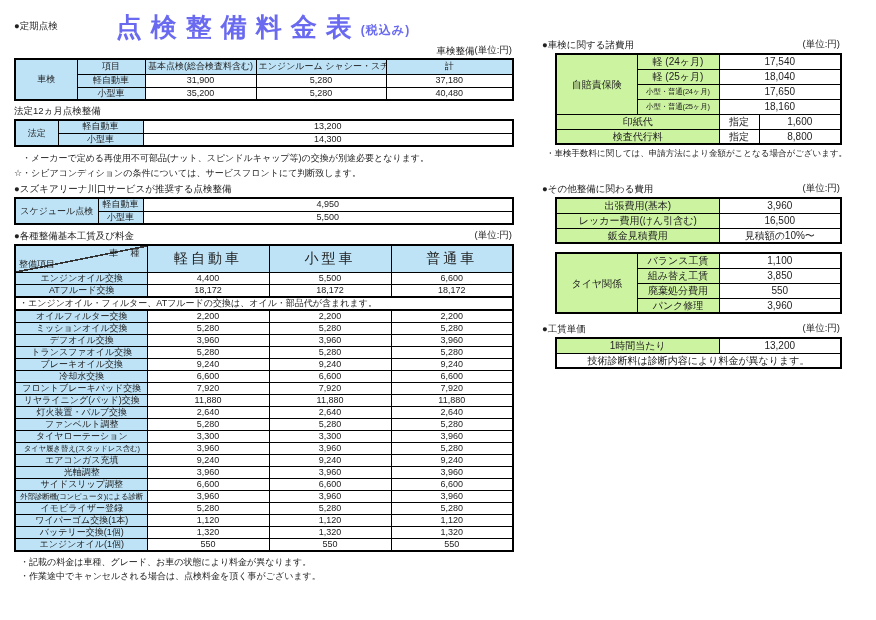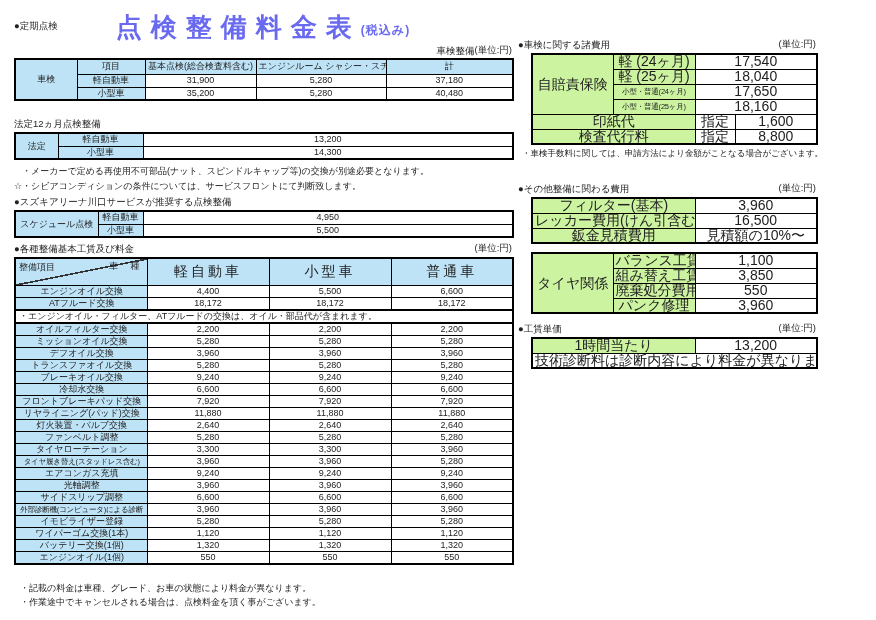--- a/index.html
+++ b/index.html
@@ -4,21 +4,21 @@
 <style>
   * { margin:0; padding:0; box-sizing:border-box; }
   html,body { background:#ffffff; }
   body {
     width:876px; height:620px; overflow:hidden;
     font-family:"Liberation Sans","DejaVu Sans",sans-serif;
     color:#222222;
   }
   .page { position:relative; width:876px; height:620px; background:#ffffff; }
   .left-col  { position:absolute; left:14px; top:12px; width:498px; }
-  .right-col { position:absolute; left:518px; top:38px; width:298px; }
+  .right-col { position:absolute; left:542px; top:38px; width:298px; }
 
   
   .sec-label { font-size:9.5px; line-height:13px; white-space:nowrap; }
   .unit { font-size:9.5px; white-space:nowrap; }
   .flex-between { display:flex; justify-content:space-between; align-items:flex-end; }
   .note-line { font-size:9px; line-height:14.5px; white-space:nowrap; }
   .indent8 { padding-left:8px; }
   .indent6 { padding-left:6px; }
 
   
@@ -51,32 +51,32 @@
   .svc-label { text-align:right; padding-left:3px !important; }
   .note-cell { text-align:left !important; padding-left:3px !important; border-top:2px solid #000 !important; border-bottom:2px solid #000 !important; }
   td.corner {
     position:relative;
     background-color:#bee3f7;
     background-image:linear-gradient(to bottom right,
       transparent calc(50% - 0.8px), #333 calc(50% - 0.8px),
       #333 calc(50% + 0.8px), transparent calc(50% + 0.8px));
   }
   .corner-top { position:absolute; top:2px; right:2px; font-size:9px; letter-spacing:5px;margin-left:40px; }
-  .corner-bottom { position:absolute; bottom:12px; left:3px; font-size:9px; letter-spacing:0; }
+  .corner-bottom { position:absolute; bottom:2px; left:3px; font-size:9px; letter-spacing:0; }
 
   
   table.rtbl { border-collapse:collapse; table-layout:fixed; width:285px; margin-left:13px; border:2px solid #000; }
   .rtbl td {
-    border:1px solid #000; font-size:14px; line-height:11px; text-align:center;
+    border:1px solid #000; font-size:10px; line-height:11px; text-align:center;
     vertical-align:middle; padding:0 2px; height:15px; overflow:hidden; white-space:nowrap;
   }
   .green { background:#ccf3a0; }
   .right-note { font-size:8.5px; line-height:13px; white-space:nowrap; padding-left:4px; }
 
-  .mt2 { margin-top:2px; } .mt3 { margin-top:16px; } .mt4 { margin-top:4px; } .mt8 { margin-top:8px; } .mt22 { margin-top:22px;gap:48px; }
+  .mt2 { margin-top:2px; } .mt3 { margin-top:3px; } .mt4 { margin-top:4px; } .mt8 { margin-top:8px; } .mt22 { margin-top:22px;gap:48px; }
 </style>
 </head>
 <body>
 
 <div class="page">
 
   <div class="left-col">
 
     <div class="header-block">
       <div class="periodic">●定期点検</div>
@@ -415,21 +415,21 @@
     </div>
 
     <table class="rtbl mt2">
       <colgroup>
           <col style="width:163px">
           <col style="width:122px">
         </colgroup>
       <tbody>
 
           <tr>
-            <td class="green">フィルター(基本)</td>
+            <td class="green">出張費用(基本)</td>
             <td>3,960</td>
           </tr>
 
           <tr>
             <td class="green">レッカー費用(けん引含む)</td>
             <td>16,500</td>
           </tr>
 
           <tr>
             <td class="green">鈑金見積費用</td>

